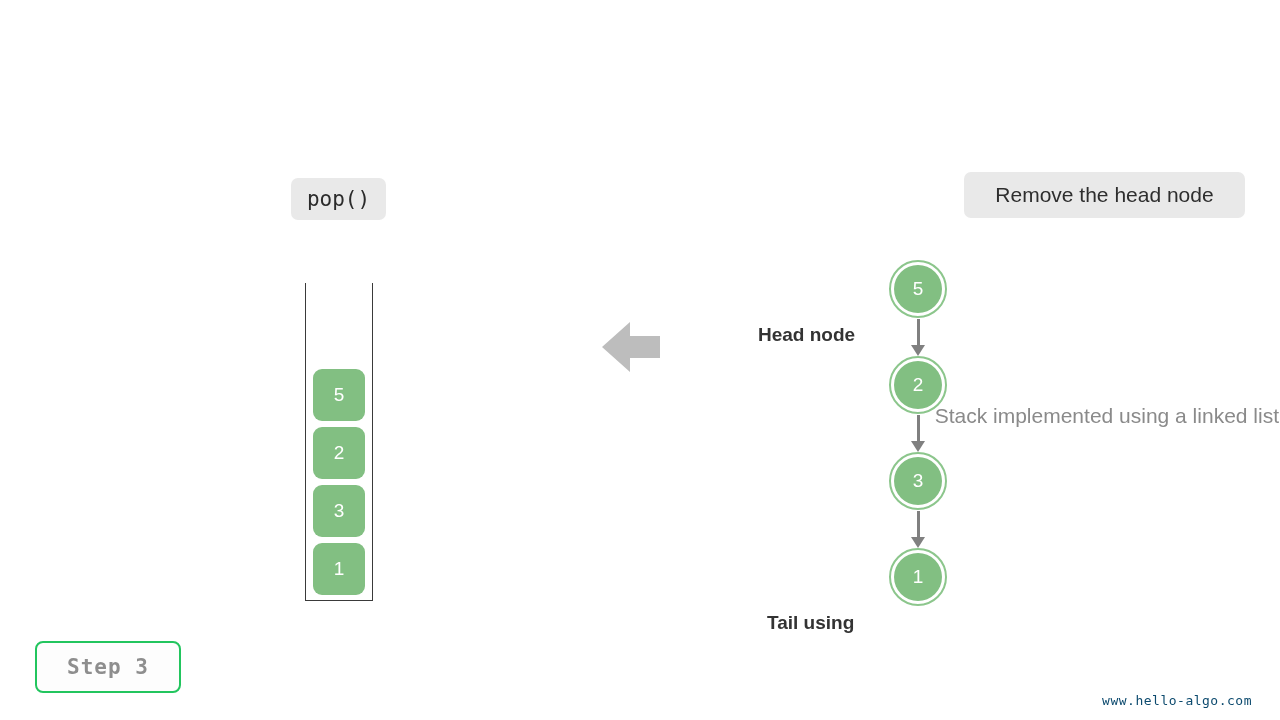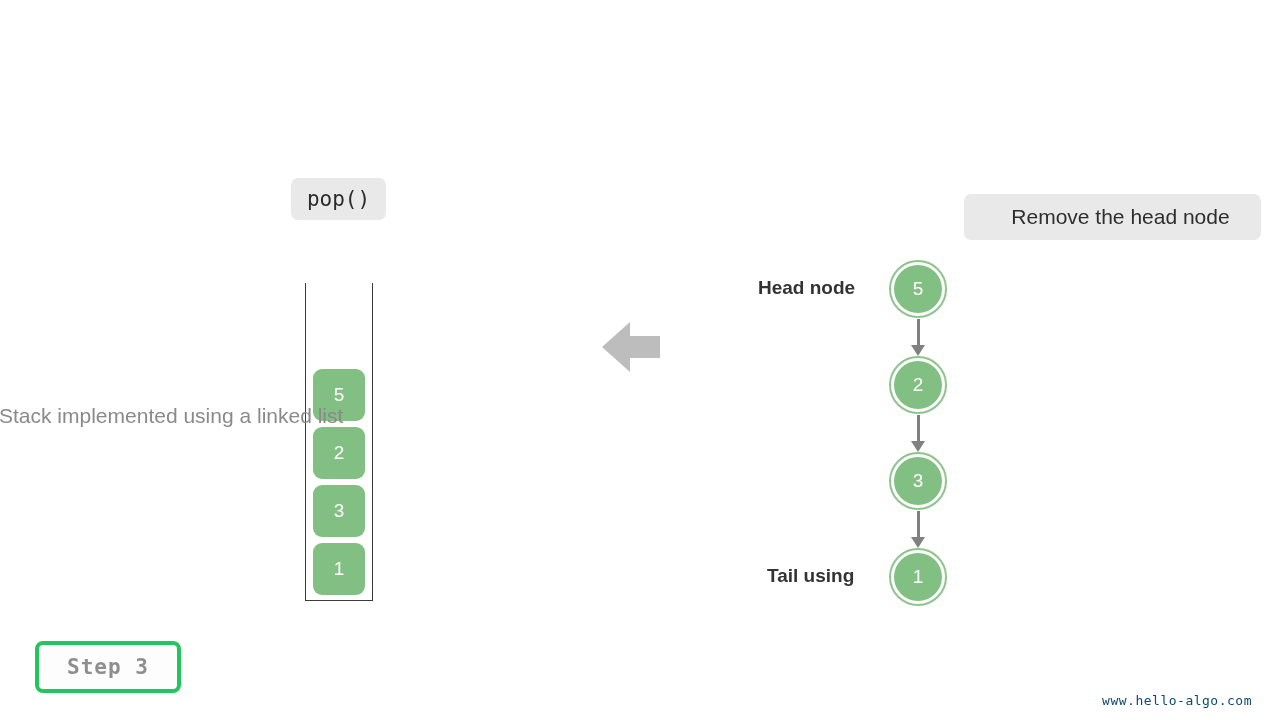--- a/index.html
+++ b/index.html
@@ -30,41 +30,40 @@
     justify-content: center;
     font-family: "DejaVu Sans Mono", "Liberation Mono", monospace;
     font-size: 21px;
     color: #2b2b2b;
     letter-spacing: 0px;
   }
 
   .desc-badge {
     position: absolute;
     left: 964px;
-    top: 194px;
+    top: 172px;
     width: 281px;
     height: 46px;
     background: #e9e9e9;
     border-radius: 7px;
     display: flex;
     align-items: center;
     justify-content: center;
     font-size: 21px;
     color: #2e2e2e;
-    padding-left: 16px;
   }
 
   .step-badge {
     position: absolute;
     left: 35px;
     top: 641px;
     width: 146px;
     height: 52px;
     background: #fdfdfd;
-    border: 4px solid #22c55e;
+    border: 2px solid #22c55e;
     border-radius: 8px;
     display: flex;
     align-items: center;
     justify-content: center;
     font-family: "DejaVu Sans Mono", "Liberation Mono", monospace;
     font-size: 21px;
     font-weight: bold;
     color: #8e8e8e;
     letter-spacing: 1px;
     box-sizing: border-box;
@@ -137,21 +136,21 @@
     left: 602px;
     top: 322px;
     width: 58px;
     height: 50px;
   }
   .caption {
     position: absolute;
     left: 0;
     top: 404px;
     width: 1280px;
-    text-align: left;
+    text-align: right;
     font-size: 21px;
     color: #8a8a8a;
   }
   .caption span { position: relative; left: -1px; }
 
   
   .ll {
     position: absolute;
     left: 889px;
     top: 258px;
@@ -209,20 +208,21 @@
   .ll-arrowhead.a0 { top: 87px; }
   .ll-arrowhead.a1 { top: 183px; }
   .ll-arrowhead.a2 { top: 279px; }
 
   .node-label {
     position: absolute;
     font-size: 19px;
     font-weight: bold;
     color: #333333;
     white-space: nowrap;
+    margin-top: 47px;
   }
   .node-label.head { left: 758px; top: 277px; }
   .node-label.tail { left: 767px; top: 565px; }
 </style>
 </head>
 <body>
 
 <div class="op-badge">pop()</div>
 
 <div class="desc-badge">Remove the head node</div>

